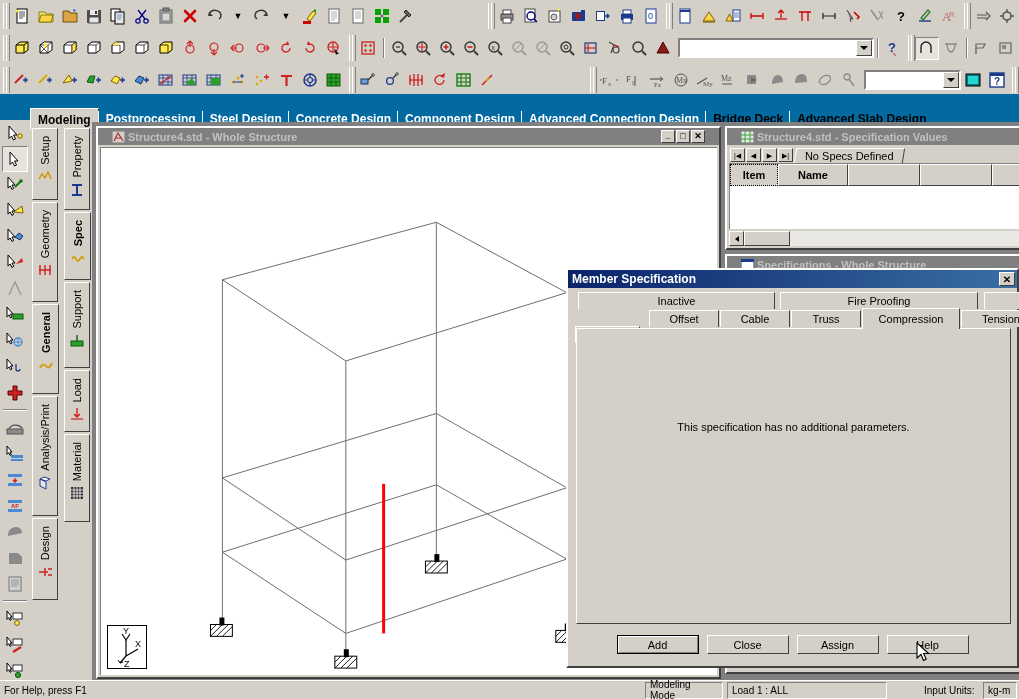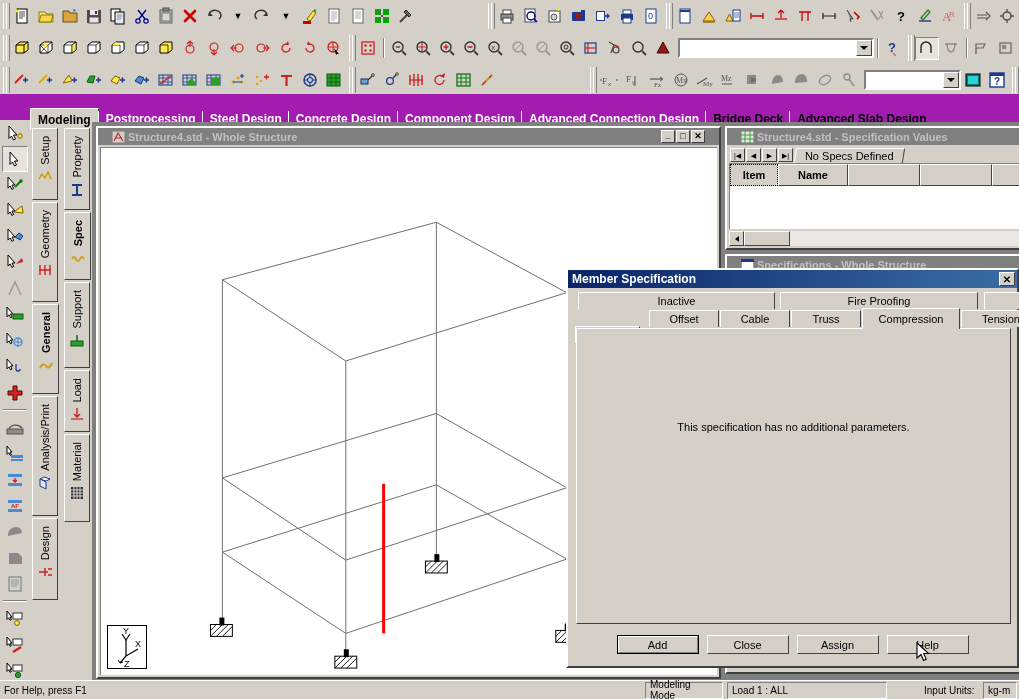--- a/index.html
+++ b/index.html
@@ -42,21 +42,21 @@
                    white-space: nowrap; overflow: hidden; line-height: 14px; margin-top: 40px; }
   .tb-combo .arrow { width: 16px; background: #d4d0c8; display: flex; align-items: center;
                      justify-content: center;
                      border-top:1px solid #fff; border-left:1px solid #fff;
                      border-right:1px solid #404040; border-bottom:1px solid #404040; }
   .tri-down { width:0;height:0;border-left:4px solid transparent;border-right:4px solid transparent;
               border-top:4px solid #000; }
 
   
   #mode-tabs { position: absolute; left: 0; top: 94px; width: 1019px; height: 36px;
-               background: #a21caf; display: flex; align-items: flex-end; padding-left: 30px; }
+               background: #0369a1; display: flex; align-items: flex-end; padding-left: 30px; }
   .mtab { height: 22px; padding: 0 7px; display: flex; align-items: center;
           font-size: 12px; font-weight: bold; color: #fff; position: relative;
           white-space: nowrap; }
   .mtab + .mtab::before { content:""; position:absolute; left:-1px; top:3px; bottom:3px;
           width:1px; background:#fff; }
   .mtab.active { background: #d4d0c8; color: #000;
                  border-top:1px solid #fff; border-left:1px solid #fff;
                  border-right:1px solid #404040; }
   .mtab.dark { color: #000; }
 

